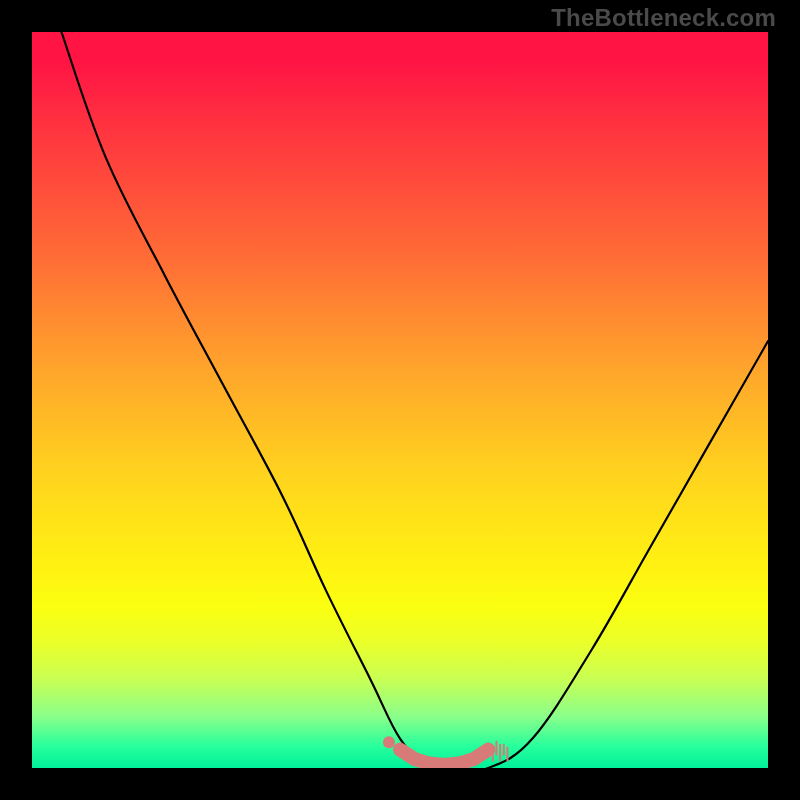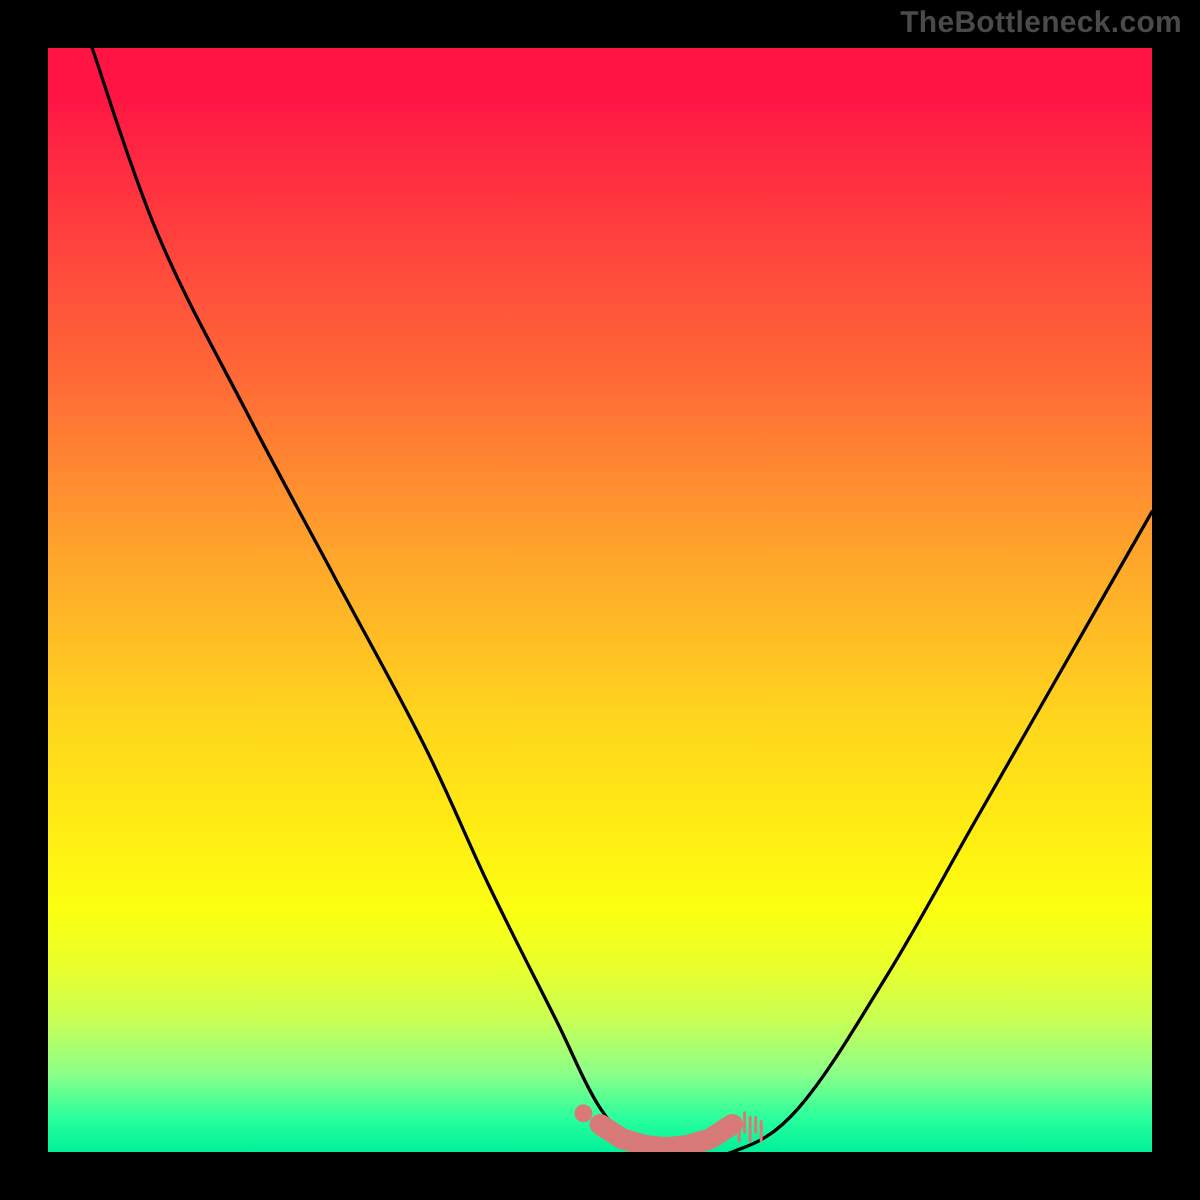--- a/index.html
+++ b/index.html
@@ -38,23 +38,23 @@
       #eaff2a 83%,
       #c8ff54 88%,
       #8aff8a 93%,
       #28ff9c 97%,
       #00f09a 100%
     );
   }
   .watermark {
     position: absolute;
     top: 4px;
-    right: 12px;
+    right: 24px;
     color: #4a4a4a;
-    font-size: 20px;
+    font-size: 24px;
     font-weight: 600;
     letter-spacing: 0.2px;
     user-select: none;
     margin-left: 15px;
   }
   svg.curve {
     position: absolute;
     top: 0;
     left: 0;
     width: 736px;

